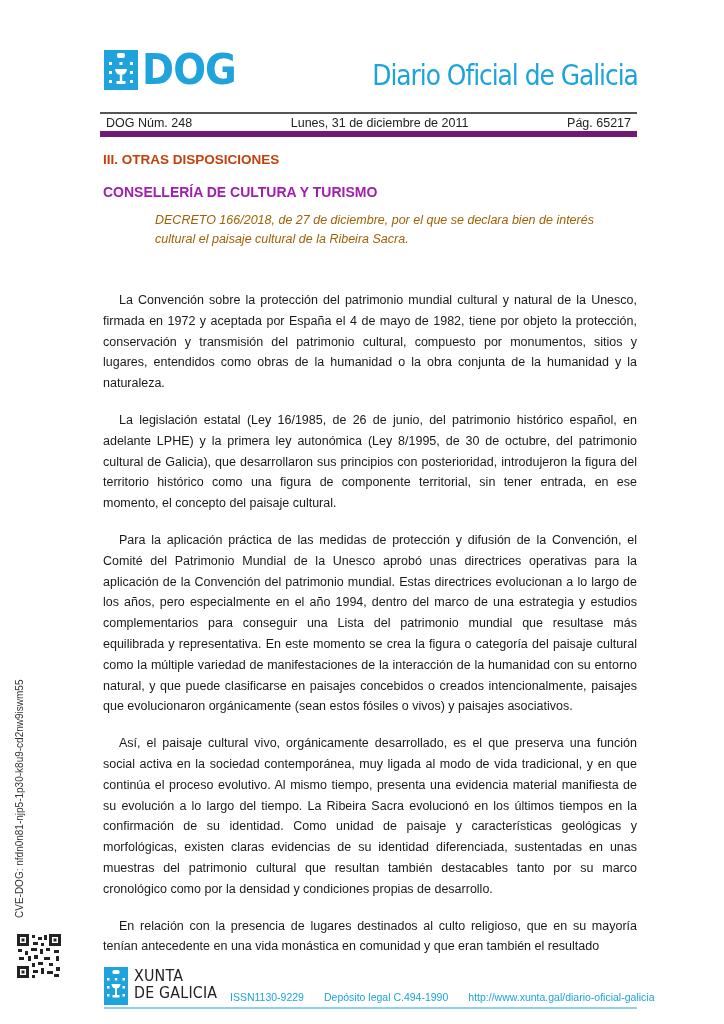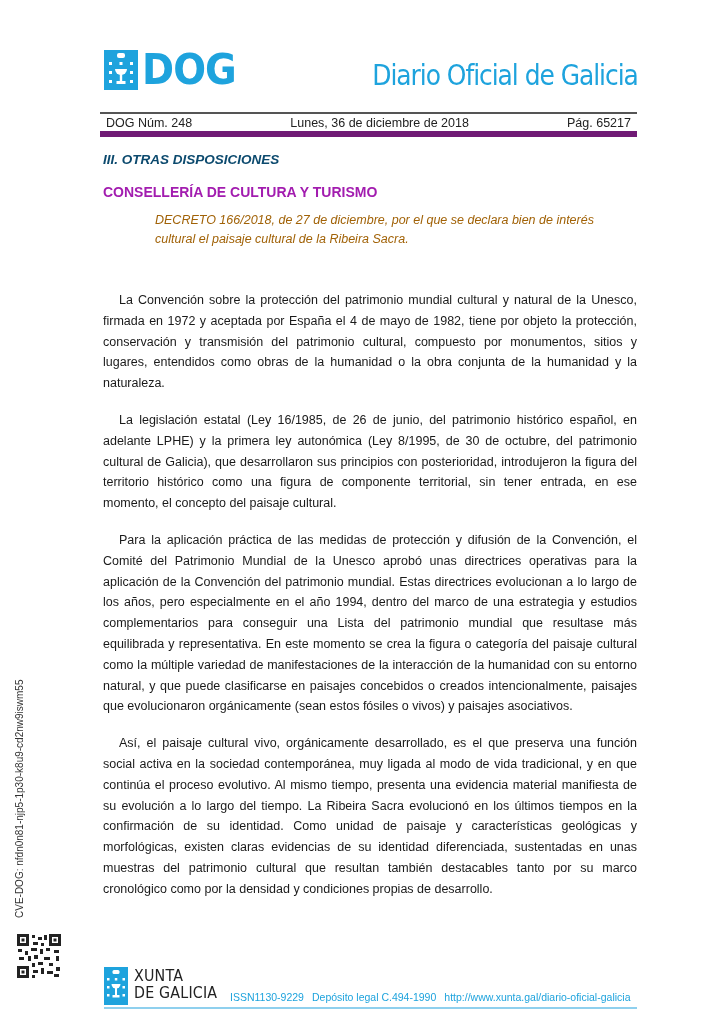--- a/index.html
+++ b/index.html
@@ -20,21 +20,21 @@
     position: absolute; right: 86px; top: 58px; color: #1ea3dd; font-size: 29px;
     font-family: "DejaVu Sans", sans-serif; letter-spacing: -1.2px; transform: scaleX(0.86); transform-origin: right center;
   }
   .header-bar {
     position: absolute; left: 100px; top: 112px; width: 537px; height: 25px;
     border-top: 2px solid #555; border-bottom: 6px solid #701a75;
     display: flex; align-items: center; justify-content: space-between; padding: 0 6px; box-sizing: border-box;
     font-size: 12.5px; color: #222;
   }
   .section {
-    position: absolute; left: 103px; top: 152px; color: #0c4a6e; font-weight: bold; font-size: 13.5px; font-style: italic;
+    position: absolute; left: 103px; top: 152px; color: #c2410c; font-weight: bold; font-size: 13.5px;
   }
   .ministry {
     position: absolute; left: 103px; top: 184px; font-weight: bold; font-size: 14px; color: #a21caf;
   }
   .decree {
     position: absolute; left: 155px; top: 211px; width: 480px; font-style: italic; font-size: 12.5px; line-height: 19px; color: #a16207;
   }
   .body-text { position: absolute; left: 103px; top: 274px; width: 534px; font-size: 12.5px; line-height: 20.8px; color: #1a1a1a; }
   .body-text p { margin: 16px 0 12px 0; text-indent: 16px; text-align: justify; }
   .side-id {
@@ -43,21 +43,21 @@
   }
   .qr { position: absolute; left: 16px; top: 933px; width: 46px; height: 46px; }
   .footer { position: absolute; left: 104px; top: 936px; width: 533px; height: 42px; margin-top: 31px; }
   .xunta-shield { position: absolute; left: 0; top: 0; width: 24px; height: 38px; background: #1ea3dd; }
   .xunta-text {
     position: absolute; left: 30px; top: 1px; font-family: "DejaVu Sans", sans-serif; font-size: 15.5px; line-height: 17px; color: #222;
     letter-spacing: 0.2px; transform: scaleX(0.92); transform-origin: left top;
   }
   .footer-line { position: absolute; left: 0; top: 40px; width: 533px; height: 2px; background: #8fd0ee; }
   .footer-meta {
-    position: absolute; left: 126px; top: 24px; font-size: 10.5px; color: #1ea3dd; display: flex; gap: 8px; white-space: nowrap;
+    position: absolute; left: 126px; top: 24px; font-size: 10.5px; color: #1ea3dd; display: flex; gap: 20px; white-space: nowrap;
   }
 </style>
 </head>
 <body>
 
 <div class="masthead">
   <div class="shield">
     <svg width="34" height="40" viewBox="0 0 34 40">
       <g fill="#ffffff">
         <rect x="13" y="3" width="8" height="5" rx="2"></rect>
@@ -73,33 +73,34 @@
         <rect x="12.5" y="31" width="9" height="3"></rect>
       </g>
     </svg>
   </div>
   <div class="dog-text">DOG</div>
 </div>
 <div class="pub-title">Diario Oficial de Galicia</div>
 
 <div class="header-bar">
   <span>DOG Núm. 248</span>
-  <span>Lunes, 36 de diciembre de 2018</span>
+  <span>Lunes, 31 de diciembre de 2011</span>
   <span>Pág. 65217</span>
 </div>
 
 <div class="section">III. OTRAS DISPOSICIONES</div>
 <div class="ministry">CONSELLERÍA DE CULTURA Y TURISMO</div>
 <div class="decree">DECRETO 166/2018, de 27 de diciembre, por el que se declara bien de interés cultural el paisaje cultural de la Ribeira Sacra.</div>
 
 <div class="body-text">
   <p>La Convención sobre la protección del patrimonio mundial cultural y natural de la Unesco, firmada en 1972 y aceptada por España el 4 de mayo de 1982, tiene por objeto la protección, conservación y transmisión del patrimonio cultural, compuesto por monumentos, sitios y lugares, entendidos como obras de la humanidad o la obra conjunta de la humanidad y la naturaleza.</p>
   <p>La legislación estatal (Ley 16/1985, de 26 de junio, del patrimonio histórico español, en adelante LPHE) y la primera ley autonómica (Ley 8/1995, de 30 de octubre, del patrimonio cultural de Galicia), que desarrollaron sus principios con posterioridad, introdujeron la figura del territorio histórico como una figura de componente territorial, sin tener entrada, en ese momento, el concepto del paisaje cultural.</p>
   <p>Para la aplicación práctica de las medidas de protección y difusión de la Convención, el Comité del Patrimonio Mundial de la Unesco aprobó unas directrices operativas para la aplicación de la Convención del patrimonio mundial. Estas directrices evolucionan a lo largo de los años, pero especialmente en el año 1994, dentro del marco de una estrategia y estudios complementarios para conseguir una Lista del patrimonio mundial que resultase más equilibrada y representativa. En este momento se crea la figura o categoría del paisaje cultural como la múltiple variedad de manifestaciones de la interacción de la humanidad con su entorno natural, y que puede clasificarse en paisajes concebidos o creados intencionalmente, paisajes que evolucionaron orgánicamente (sean estos fósiles o vivos) y paisajes asociativos.</p>
   <p>Así, el paisaje cultural vivo, orgánicamente desarrollado, es el que preserva una función social activa en la sociedad contemporánea, muy ligada al modo de vida tradicional, y en que continúa el proceso evolutivo. Al mismo tiempo, presenta una evidencia material manifiesta de su evolución a lo largo del tiempo. La Ribeira Sacra evolucionó en los últimos tiempos en la confirmación de su identidad. Como unidad de paisaje y características geológicas y morfológicas, existen claras evidencias de su identidad diferenciada, sustentadas en unas muestras del patrimonio cultural que resultan también destacables tanto por su marco cronológico como por la densidad y condiciones propias de desarrollo.</p>
+  <p>En relación con la presencia de lugares destinados al culto religioso, que en su mayoría tenían antecedente en una vida monástica en comunidad y que eran también el resultado</p>
 </div>
 
 <div class="side-id">CVE-DOG: nfdn0n81-njp5-1p30-k8u9-cd2nw9iswm55</div>
 
 <div class="qr">
   <svg width="46" height="46" viewBox="0 0 46 46">
     <rect width="46" height="46" fill="#fff"></rect>
     <g fill="#222">
       <rect x="1" y="1" width="12" height="12"></rect>
         <rect x="4" y="4" width="6" height="6" fill="#fff"></rect>

